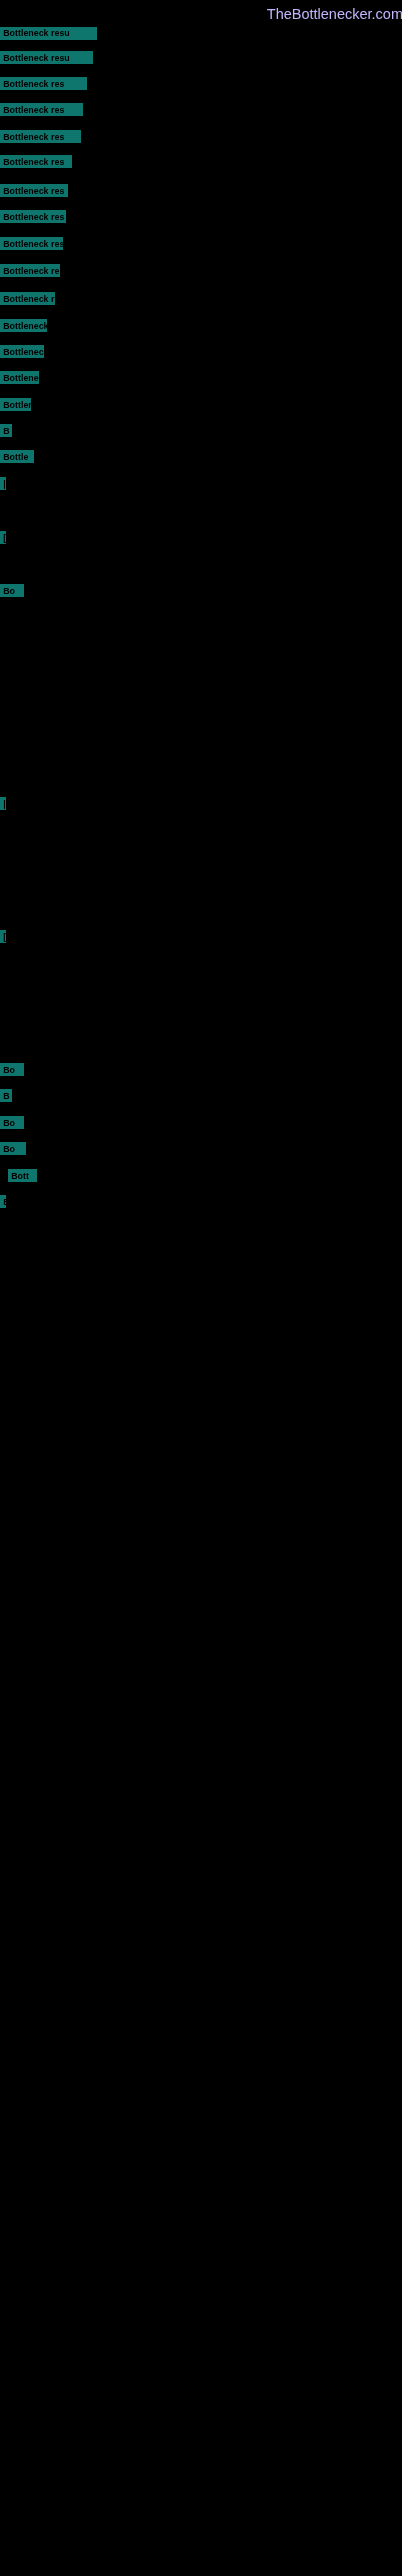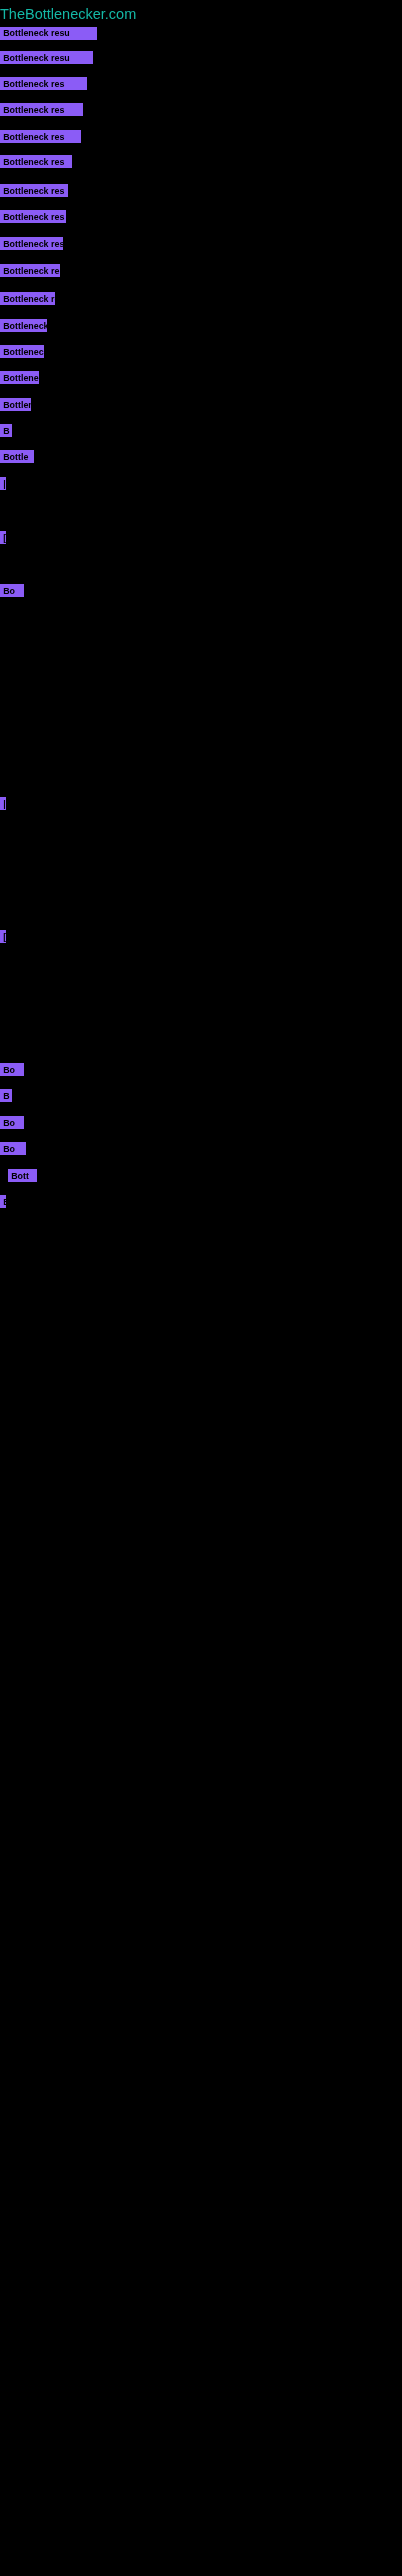--- a/index.html
+++ b/index.html
@@ -8,34 +8,34 @@
       box-sizing: border-box;
     }
     body {
       background-color: #000000;
       width: 403px;
       min-height: 2576px;
       font-family: Arial, sans-serif;
       position: relative;
     }
     .site-title {
-      color: #14b8a6;
+      color: #c4b5fd;
       font-size: 14.5px;
-      text-align: left;
+      text-align: right;
       padding: 6.4px 0;
       font-weight: normal;
     }
     .bar-container {
       position: absolute;
       left: 0;
       display: flex;
       align-items: center;
     }
     .bar-label {
-      background-color: #8b5cf6;
+      background-color: #0f766e;
       color: #000000;
       font-size: 8.9px;
       font-weight: bold;
       padding: 1.6px 3.2px;
       white-space: nowrap;
       overflow: hidden;
     }
   </style>
 </head>
 <body>

